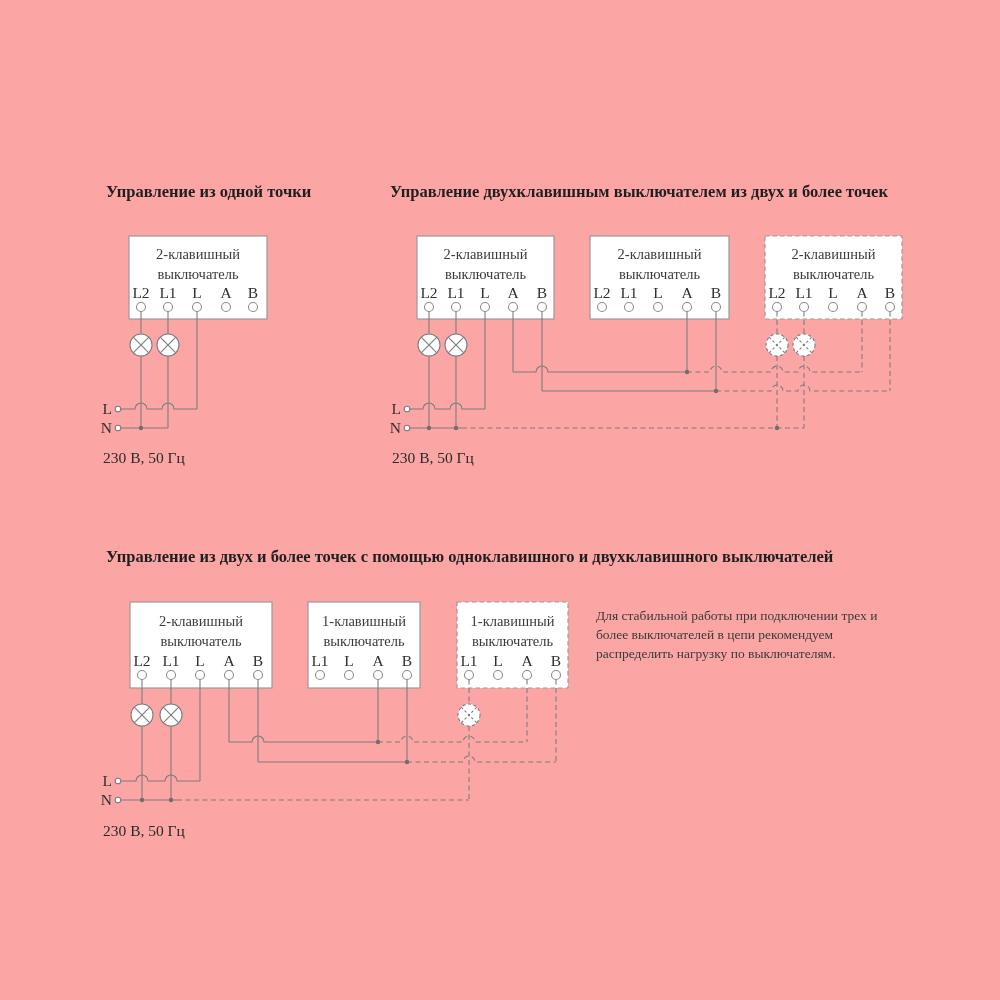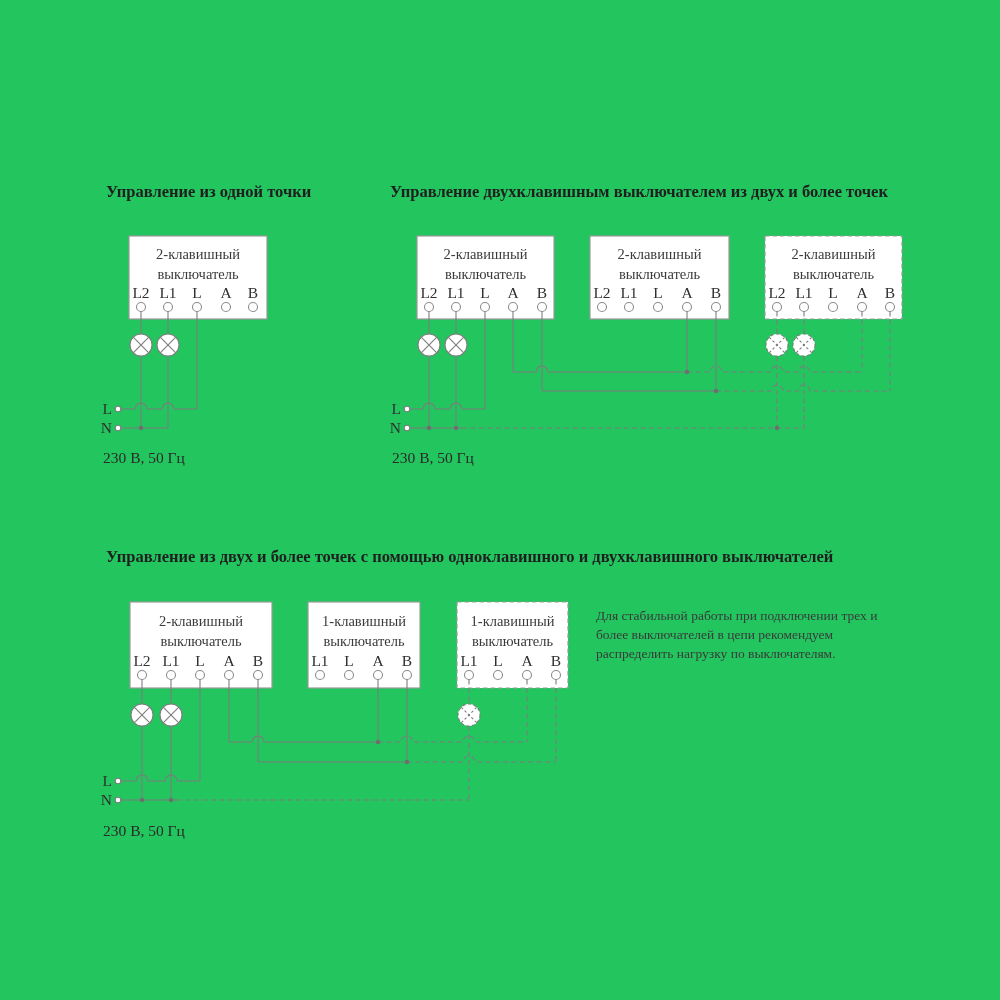--- a/index.html
+++ b/index.html
@@ -1,16 +1,16 @@
 <!DOCTYPE html>
 <html><head>
 <meta charset="utf-8">
 <style>
   html,body{margin:0;padding:0;background:#ffffff;}
-  .page{position:relative;width:1000px;height:1000px;background:#22c55e;overflow:hidden;}
+  .page{position:relative;width:1000px;height:1000px;background:#fca5a5;overflow:hidden;}
   svg{position:absolute;left:0;top:0;}
   text{font-family:"Liberation Serif","DejaVu Serif",serif;}
   .title{font-size:16.5px;font-weight:bold;fill:#1f1f1f;}
   .boxlabel{font-size:14.5px;fill:#3a3a3a;}
   .term{font-size:15.5px;fill:#2f2f2f;}
   .supply{font-size:15.5px;fill:#2f2f2f;}
   .voltage{font-size:15.5px;fill:#2a2a2a;}
   .note{font-size:13.5px;fill:#3a3a3a;}
   .boxr{fill:#ffffff;stroke:#9a9a9a;stroke-width:1.2;}
   .boxr.dashed{stroke-dasharray:4.5 3;}

